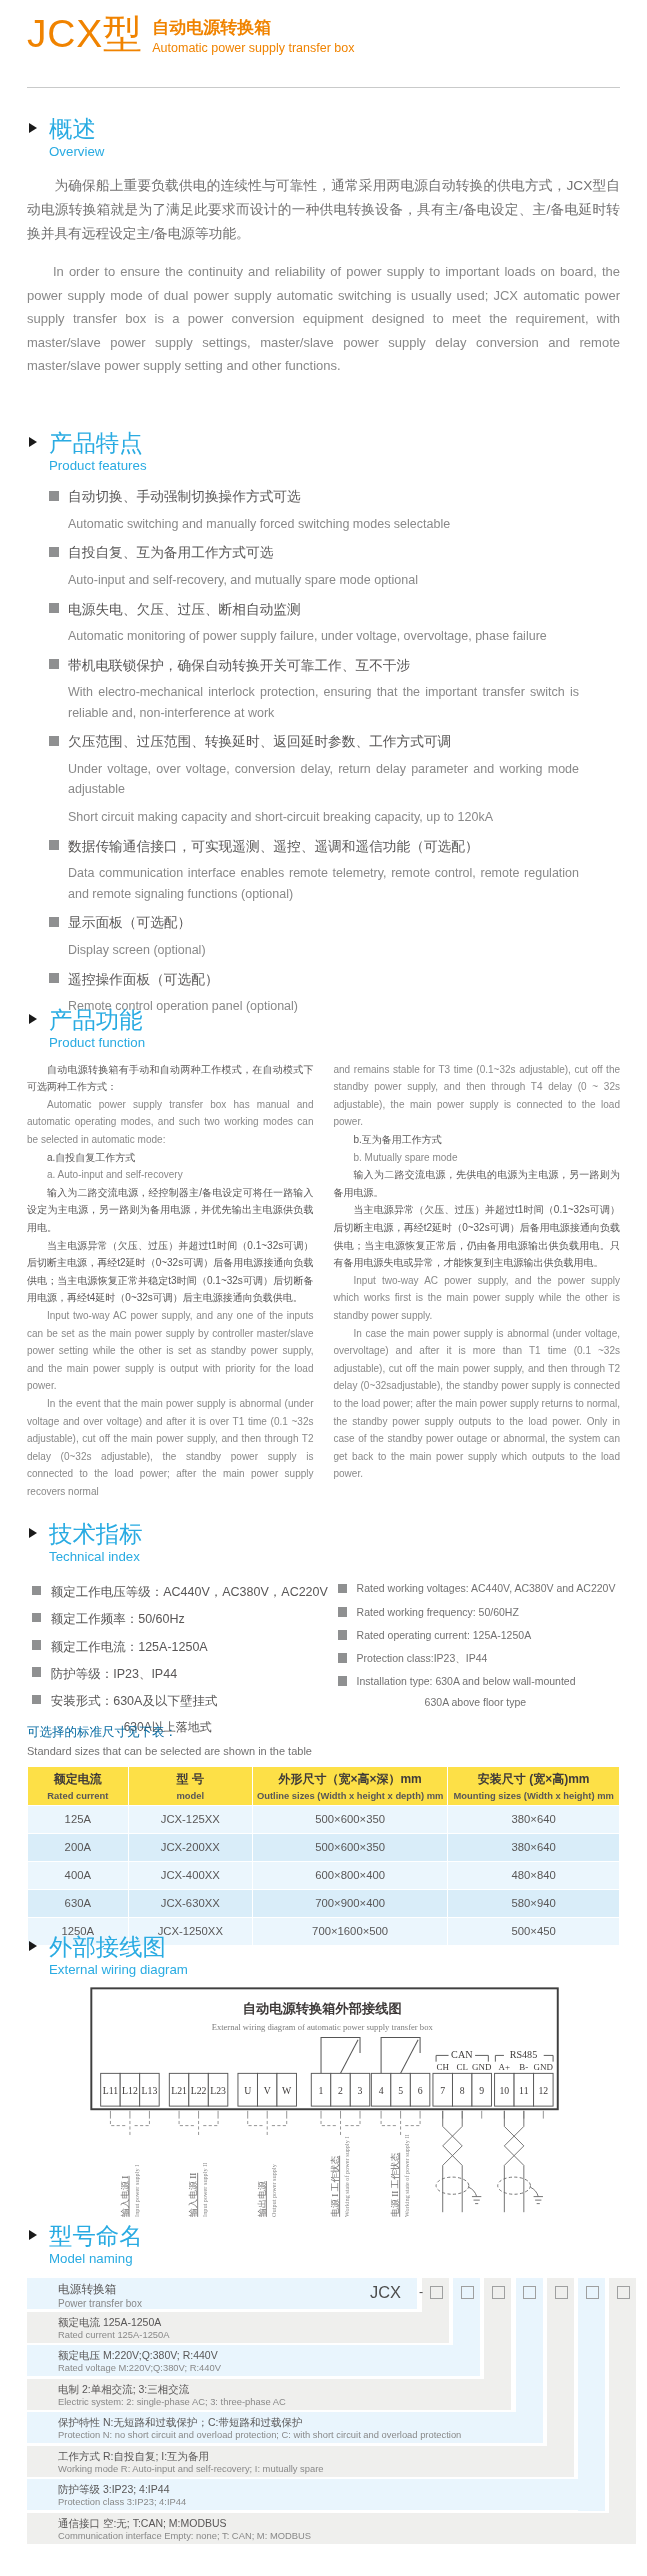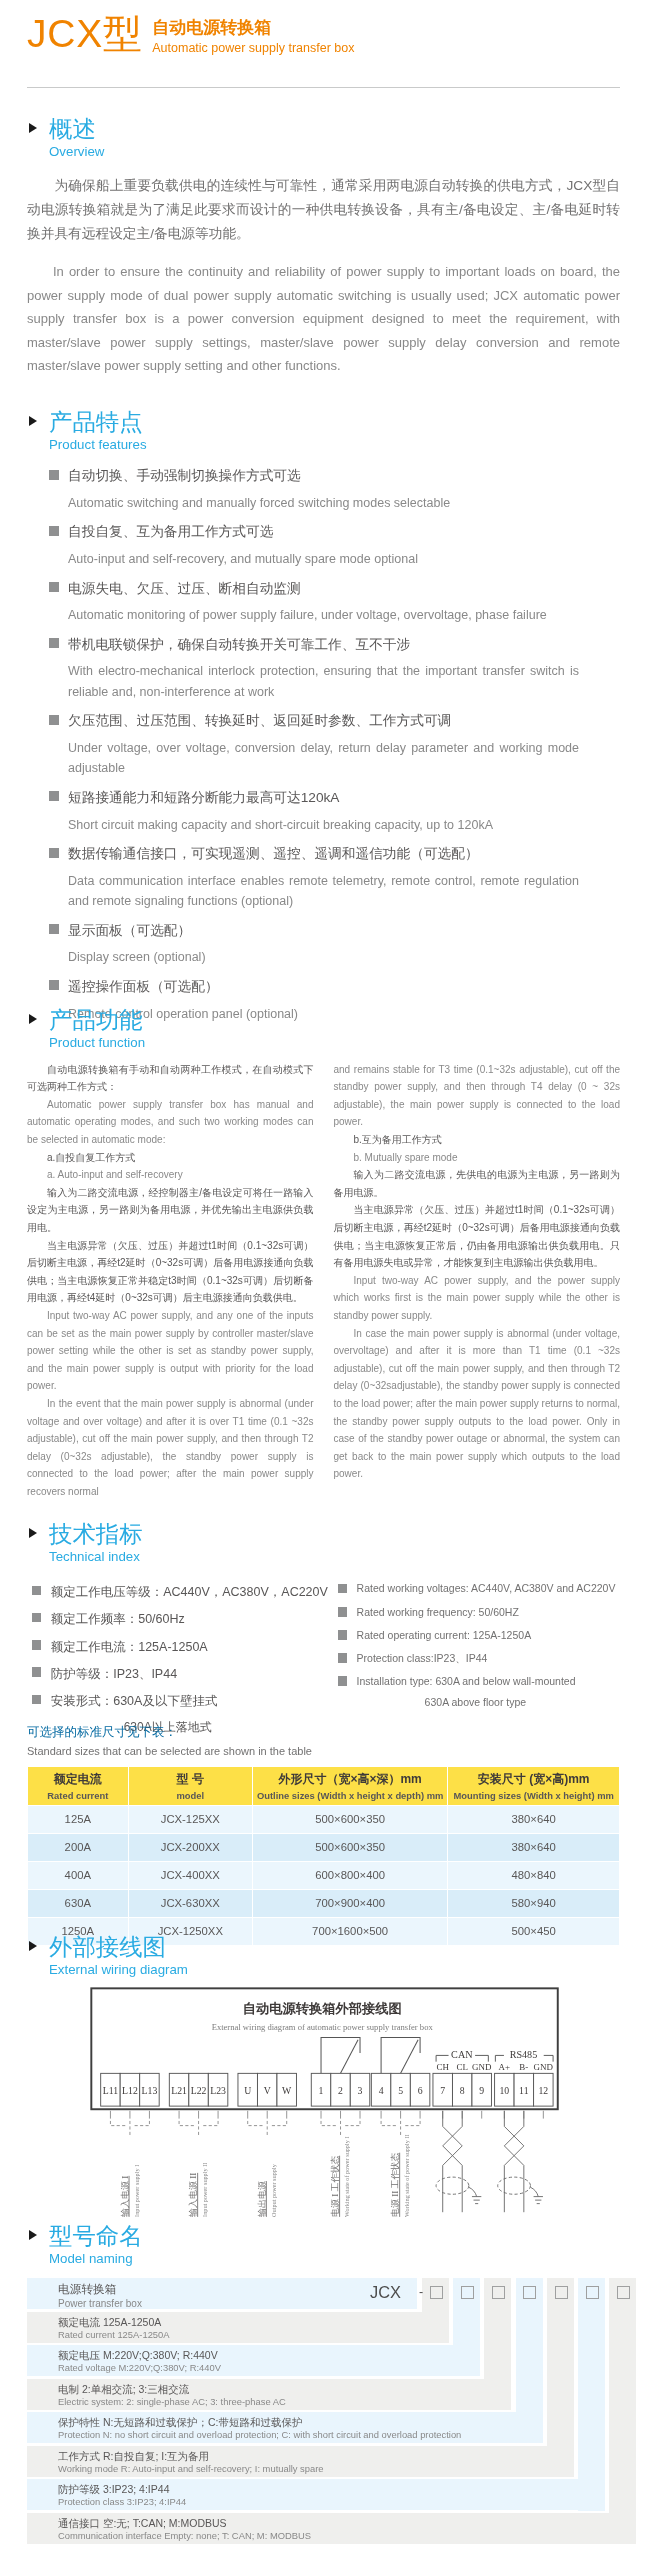--- a/index.html
+++ b/index.html
@@ -101,38 +101,37 @@
 <div class="abs" style="top:116px;">
   <div class="sec-head">
     <span class="tri"></span>
     <div class="sec-cn">概述</div>
     <div class="sec-en">Overview</div>
   </div>
   <p class="para-cn">为确保船上重要负载供电的连续性与可靠性，通常采用两电源自动转换的供电方式，JCX型自动电源转换箱就是为了满足此要求而设计的一种供电转换设备，具有主/备电设定、主/备电延时转换并具有远程设定主/备电源等功能。</p>
   <p class="para-en">In order to ensure the continuity and reliability of power supply to important loads on board, the power supply mode of dual power supply automatic switching is usually used; JCX automatic power supply transfer box is a power conversion equipment designed to meet the requirement, with master/slave power supply settings, master/slave power supply delay conversion and remote master/slave power supply setting and other functions.</p>
 </div>
 
-<div class="abs" style="top:409px;">
+<div class="abs" style="top:430px;">
   <div class="sec-head">
     <span class="tri"></span>
     <div class="sec-cn">产品特点</div>
     <div class="sec-en">Product features</div>
   </div>
   <div class="features">
     <div class="feat-cn"><span class="sq"></span><span>自动切换、手动强制切换操作方式可选</span></div>
     <div class="feat-en">Automatic switching and manually forced switching modes selectable</div>
     <div class="feat-cn"><span class="sq"></span><span>自投自复、互为备用工作方式可选</span></div>
     <div class="feat-en">Auto-input and self-recovery, and mutually spare mode optional</div>
     <div class="feat-cn"><span class="sq"></span><span>电源失电、欠压、过压、断相自动监测</span></div>
     <div class="feat-en">Automatic monitoring of power supply failure, under voltage, overvoltage, phase failure</div>
     <div class="feat-cn"><span class="sq"></span><span>带机电联锁保护，确保自动转换开关可靠工作、互不干涉</span></div>
     <div class="feat-en">With electro-mechanical interlock protection, ensuring that the important transfer switch is reliable and, non-interference at work</div>
     <div class="feat-cn"><span class="sq"></span><span>欠压范围、过压范围、转换延时、返回延时参数、工作方式可调</span></div>
     <div class="feat-en">Under voltage, over voltage, conversion delay, return delay parameter and working mode adjustable</div>
-    <div class="feat-cn"><span class="sq"></span><span>短路接通能力和短路分断能力最高可达120kA</span></div>
     <div class="feat-en">Short circuit making capacity and short-circuit breaking capacity, up to 120kA</div>
     <div class="feat-cn"><span class="sq"></span><span>数据传输通信接口，可实现遥测、遥控、遥调和遥信功能（可选配）</span></div>
     <div class="feat-en">Data communication interface enables remote telemetry, remote control, remote regulation and remote signaling functions (optional)</div>
     <div class="feat-cn"><span class="sq"></span><span>显示面板（可选配）</span></div>
     <div class="feat-en">Display screen (optional)</div>
     <div class="feat-cn"><span class="sq"></span><span>遥控操作面板（可选配）</span></div>
     <div class="feat-en">Remote control operation panel (optional)</div>
   </div>
 </div>
 

